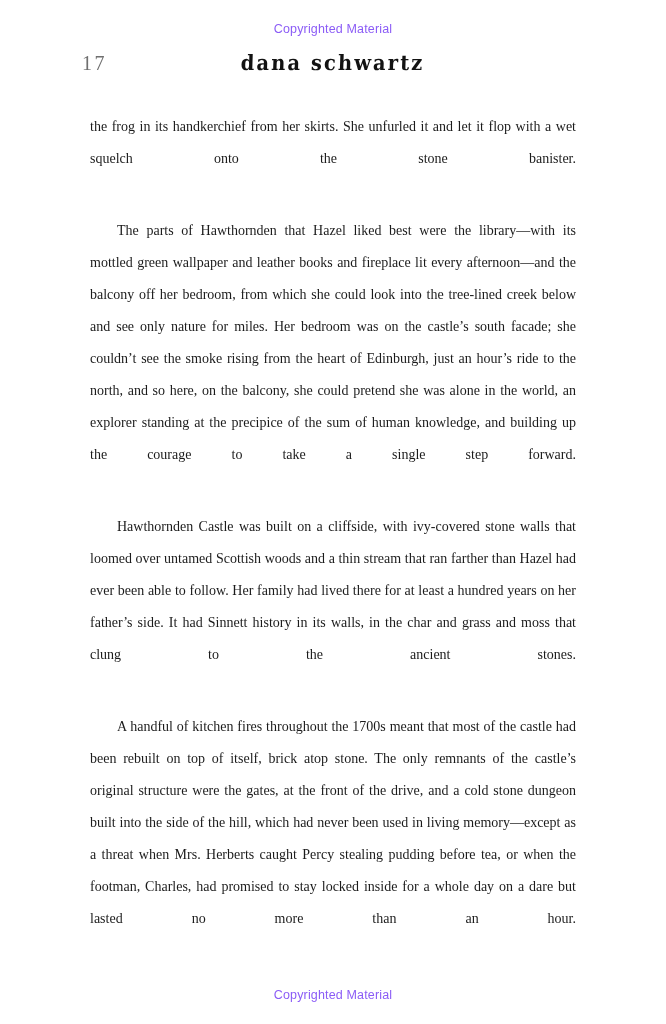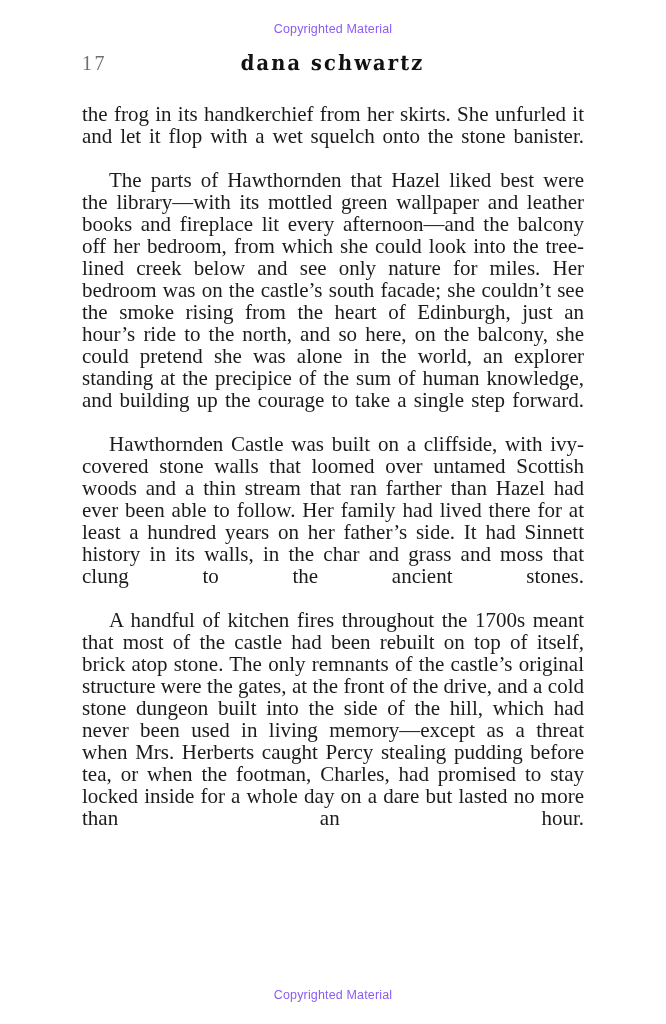--- a/index.html
+++ b/index.html
@@ -77,25 +77,25 @@
   }
 
   
   .textblock {
     position: absolute;
     left: 82px;
     top: 103px;
     width: 502px;
   }
   .textblock p {
-    margin: 0;
+    margin: 8px;
     text-align: justify;
     text-justify: inter-word;
-    font-size: 21px;
-    line-height: 22px;
+    font-size: 14px;
+    line-height: 32px;
     text-indent: 0;
     hyphens: none;
     -webkit-hyphens: none;
     word-spacing: 0px;
   }
   .textblock p.indent {
     text-indent: 27px;
     font-family: Liberation Serif, serif;
   }
   

